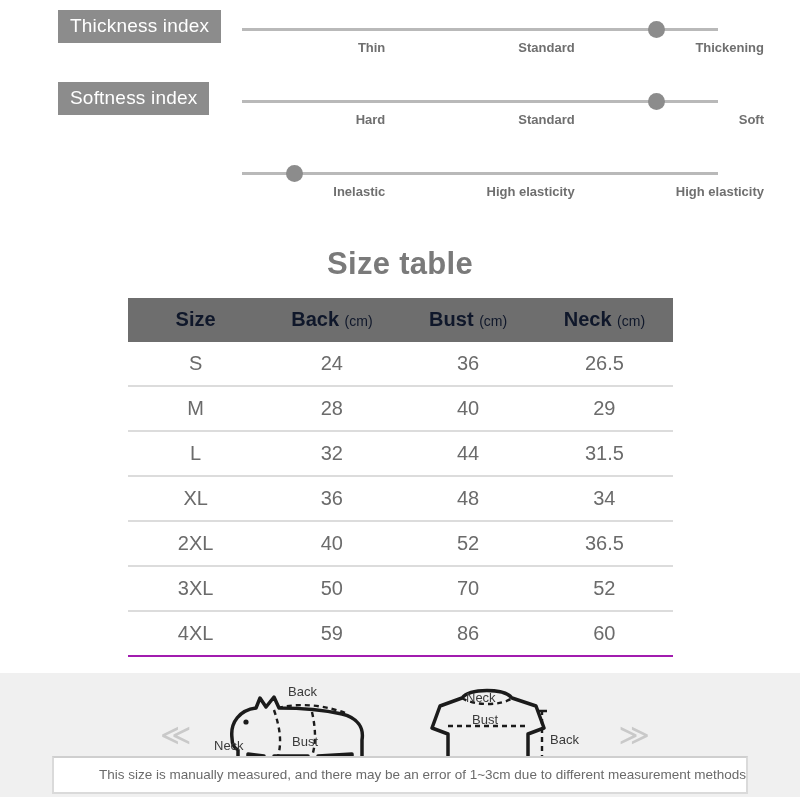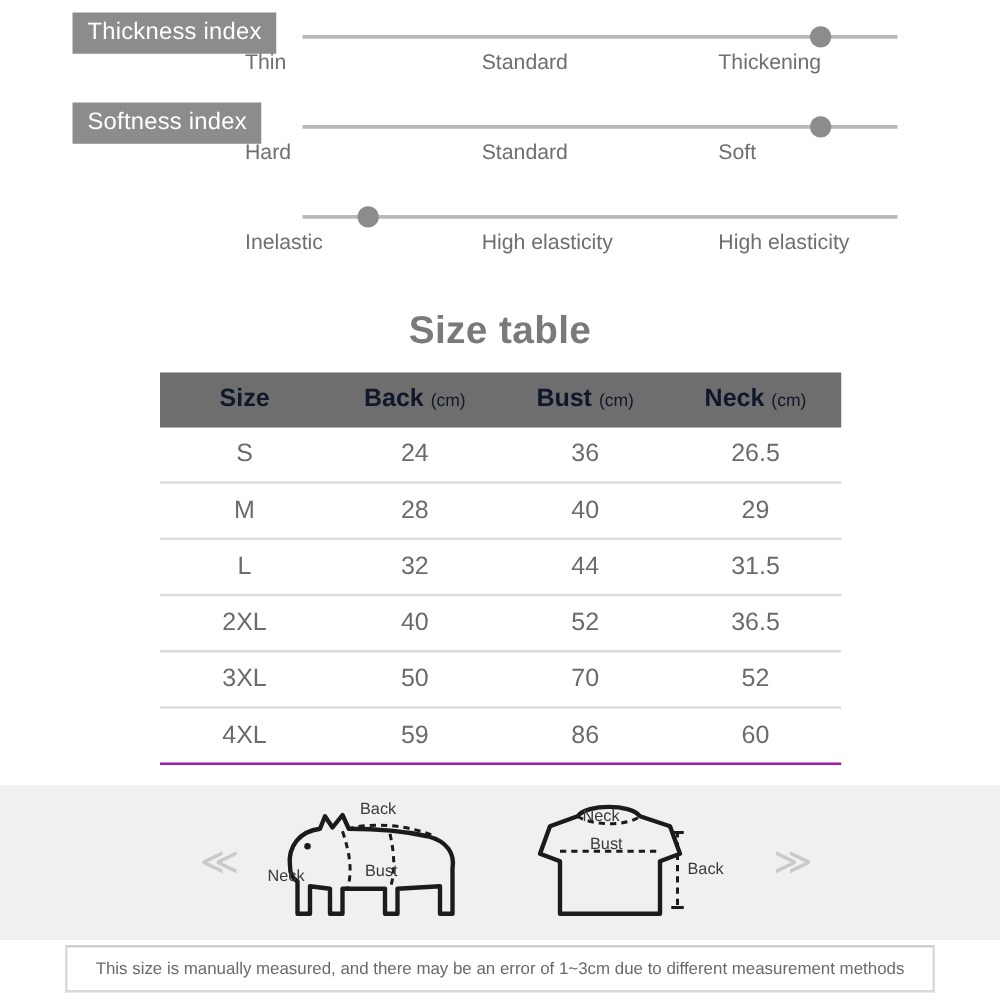--- a/index.html
+++ b/index.html
@@ -65,24 +65,25 @@
   }
   .index-ticks {
     position: absolute;
     left: -46px;
     right: -46px;
     top: 30px;
     display: flex;
     justify-content: space-between;
   }
   .index-tick {
-    font-size: 17px;
+    font-size: 13px;
     color: #6f6f6f;
-    text-align: left;
+    text-align: right;
     width: 33.33%;
+    font-weight: bold;
   }
 
   
   .size-title {
     text-align: center;
     font-size: 31px;
     font-weight: bold;
     color: #7a7a7a;
     margin-top: 24px;
     margin-bottom: 16px;
@@ -146,21 +147,21 @@
   }
 
   
   .note {
     position: absolute;
     left: 52px;
     right: 52px;
     bottom: 6px;
     border: 2px solid #dadada;
     border-top: 2px solid #cfcfcf;
-    text-align: center;
+    text-align: right;
     font-size: 13.5px;
     color: #6a6a6a;
     padding: 9px 0 10px 0;
     background: #ffffff;
     box-sizing: border-box;
   }
   .fig-label {
     font-size: 13px;
     fill: #3a3a3a;
     font-family: "Liberation Sans", sans-serif;
@@ -237,20 +238,26 @@
         <td>40</td>
         <td>29</td>
       </tr>
       <tr>
         <td>L</td>
         <td>32</td>
         <td>44</td>
         <td>31.5</td>
       </tr>
       <tr>
+        <td>XL</td>
+        <td>36</td>
+        <td>48</td>
+        <td>34</td>
+      </tr>
+      <tr>
         <td>2XL</td>
         <td>40</td>
         <td>52</td>
         <td>36.5</td>
       </tr>
       <tr>
         <td>3XL</td>
         <td>50</td>
         <td>70</td>
         <td>52</td>

